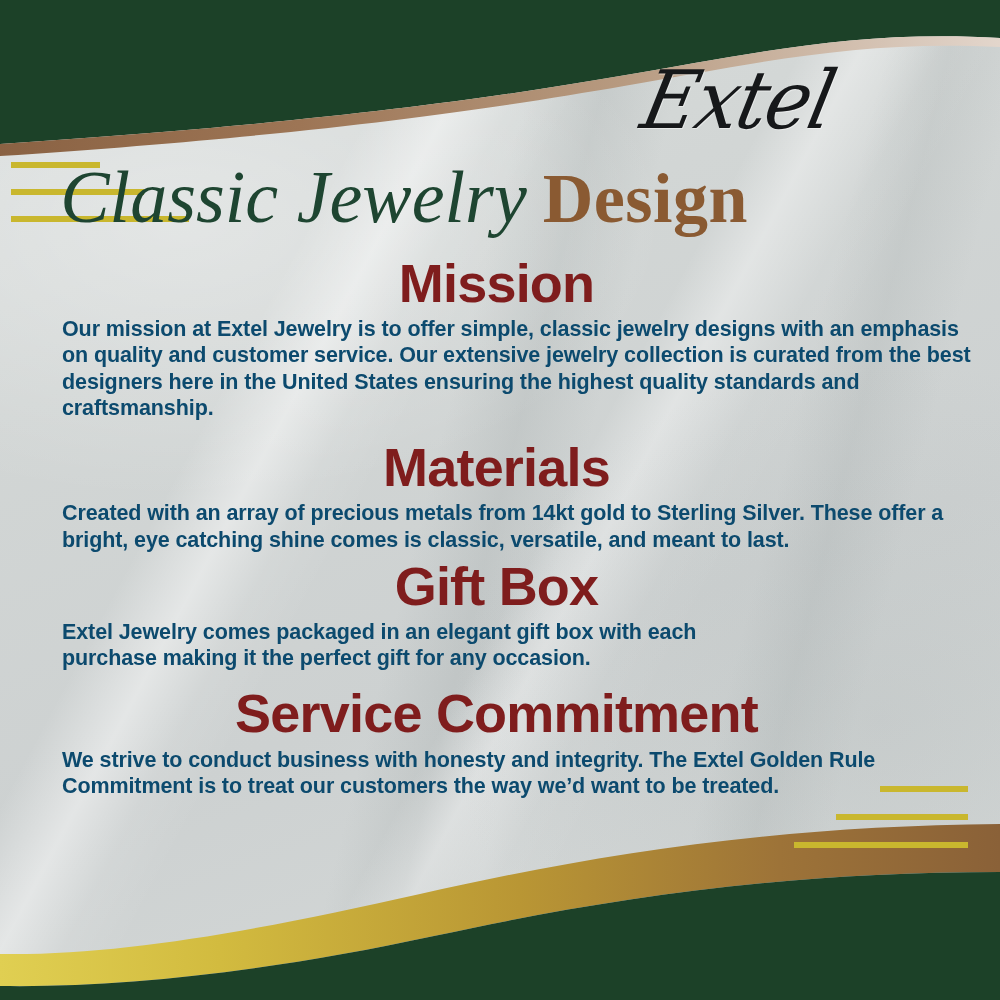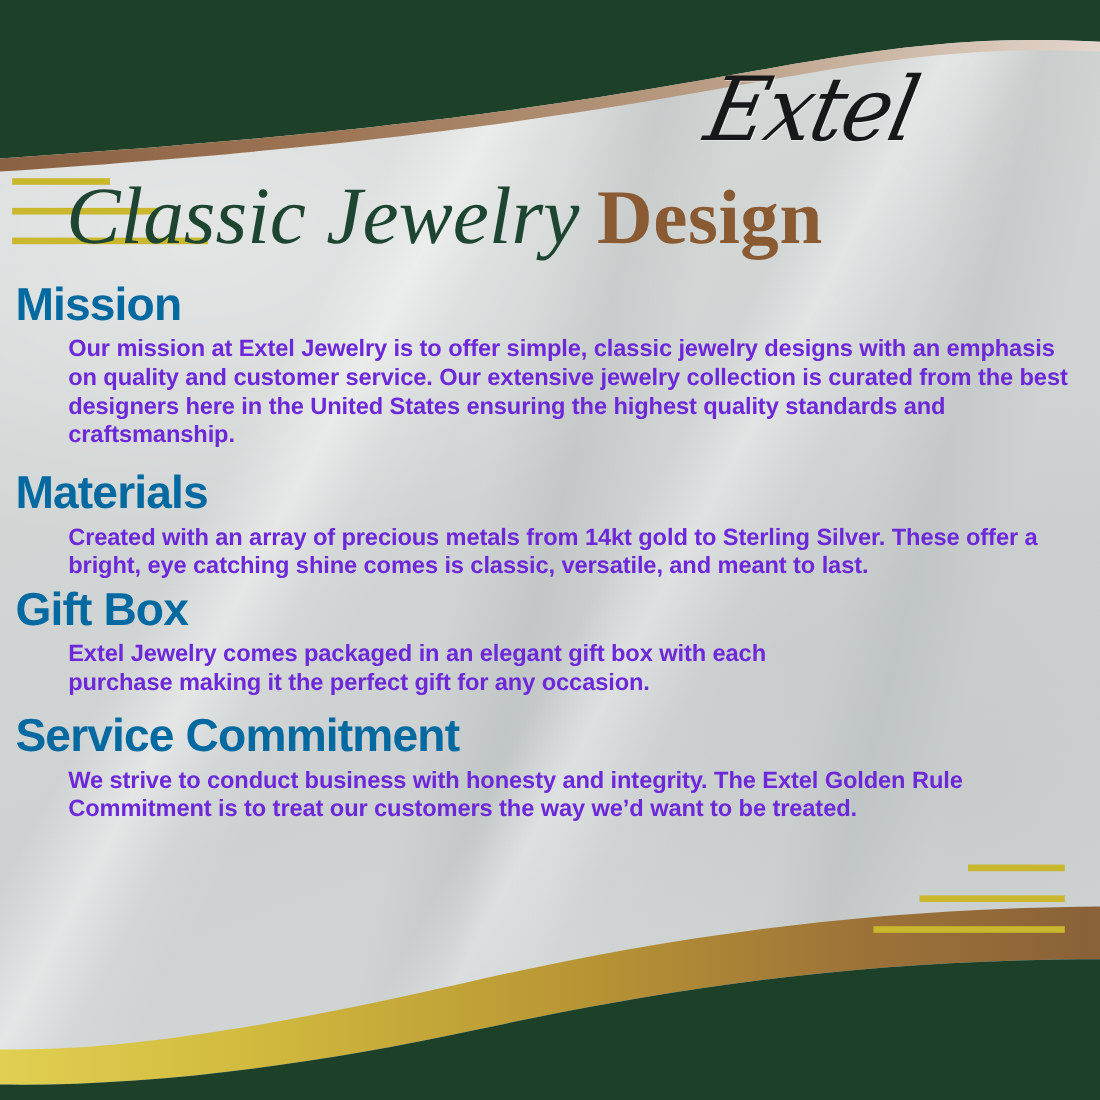--- a/index.html
+++ b/index.html
@@ -125,32 +125,33 @@
   .sections {
     position: absolute;
     left: 14px;
     top: 255px;
     width: 965px;
   }
   .section { margin-bottom: 14px; }
   .section-heading {
     font-family: "Liberation Sans", sans-serif;
     font-weight: 700;
-    font-size: 42px;
+    font-size: 54px;
     line-height: 1.06;
-    color: #0369a1;
+    color: #7f1d1d;
     letter-spacing: -0.8px;
     margin: 0 0 4px 0;
+    text-align: center;
   }
   .section-body {
     font-family: "Liberation Sans", sans-serif;
     font-weight: 600;
     font-size: 21.5px;
     line-height: 1.22;
-    color: #6d28d9;
+    color: #0c4a6e;
     margin: 0 0 0 48px;
     letter-spacing: -0.1px;
   }
   .sec-mission  { margin-bottom: 18px; }
   .sec-materials{ margin-bottom: 5px; }
   .sec-service  { margin-bottom: 24px; }
   .sec-giftbox .section-body { max-width: 720px; }
 </style>
 </head>
 <body>

